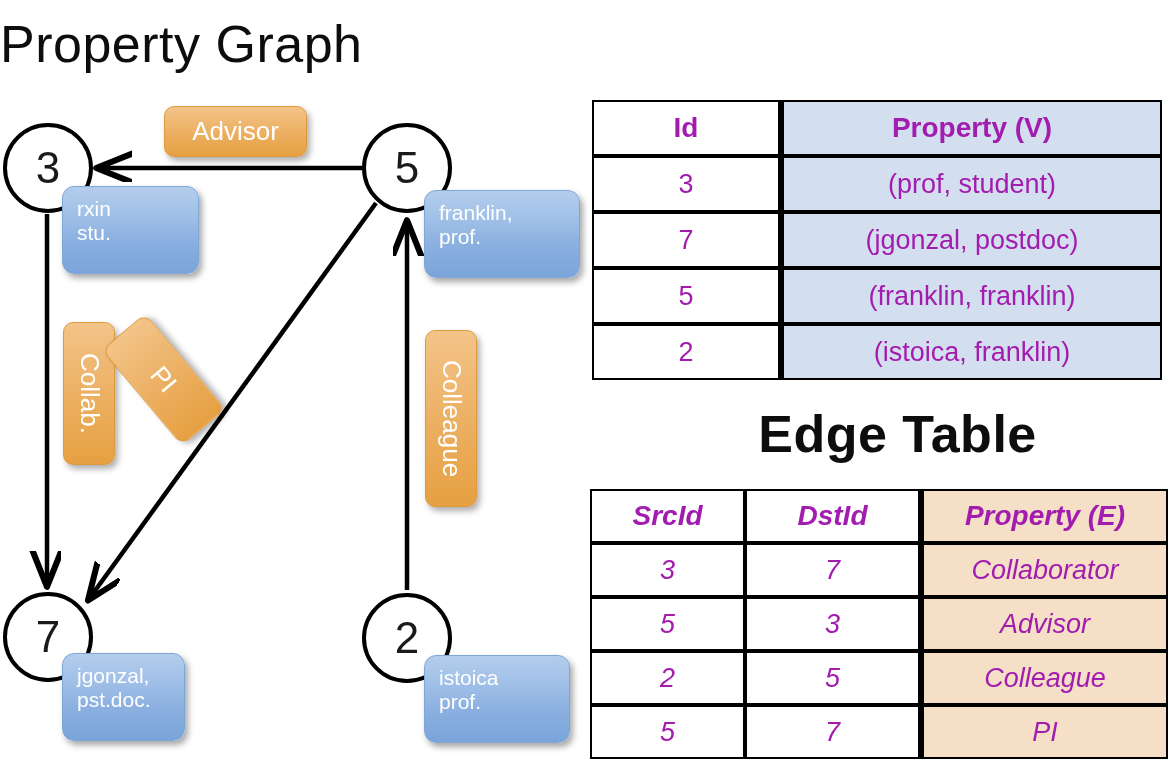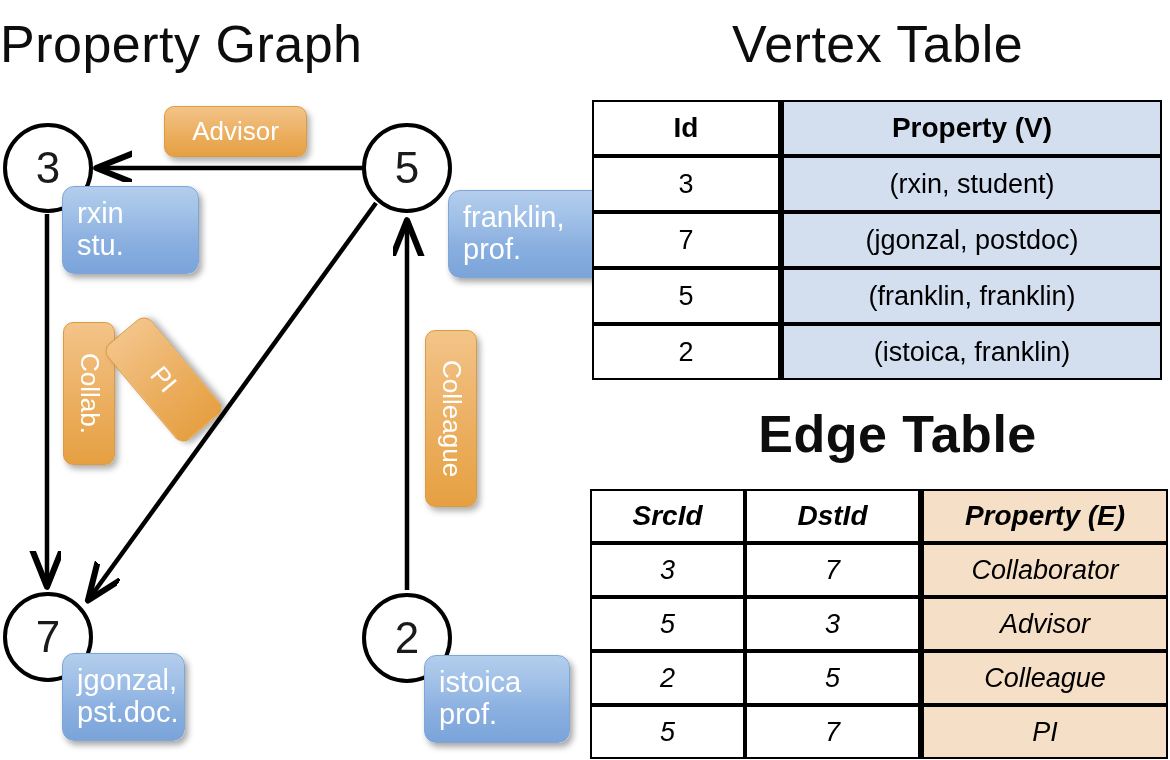--- a/index.html
+++ b/index.html
@@ -39,26 +39,26 @@
   #node-7{left:3px;  top:592px;}
   #node-2{left:362px;top:593px;}
 
   
   .prop-box{
     position:absolute;box-sizing:border-box;
     border-radius:12px;
     background:linear-gradient(180deg,#b3cdec 0%,#a3c2e8 28%,#8bb0e0 62%,#7aa4da 100%);
     border:1px solid #7ea6d6;
     box-shadow:3px 4px 6px rgba(0,0,0,0.35);
-    color:#ffffff;font-size:29px;font-weight:300;line-height:1.12;
+    color:#ffffff;font-size:21px;font-weight:300;line-height:1.12;
     padding:10px 0 0 14px;
     font-family:"Liberation Sans", sans-serif;
   }
   #prop-rxin{   left:62px; top:186px; width:137px;height:88px;}
-  #prop-franklin{left:424px;top:190px;width:156px;height:88px;margin-left:24px;}
+  #prop-franklin{left:424px;top:190px;width:156px;height:88px;}
   #prop-jgonzal{left:62px; top:653px; width:123px;height:88px;}
   #prop-istoica{left:424px;top:655px;width:146px;height:88px;}
   .prop-box span{display:block;}
 
   
   .edge-label{
     position:absolute;box-sizing:border-box;border-radius:10px;
     background:linear-gradient(180deg,#f3c488 0%,#eeb66f 35%,#e9a852 75%,#e6a042 100%);
     border:1px solid #dd9a3e;
     box-shadow:3px 4px 6px rgba(0,0,0,0.32);
@@ -76,21 +76,21 @@
     text-orientation:mixed;
     white-space:nowrap;
   }
 
   
   .data-table{position:absolute;border-collapse:separate;border-spacing:0;}
   .data-table td,.data-table th{
     border:2px solid #000000;
     font-family:"Liberation Sans", sans-serif;
     font-weight:300;
-    color:#000000;
+    color:#a21caf;
     text-align:center;
     padding:0;
     box-sizing:border-box;
   }
   .data-table th{font-weight:700;font-size:28px;}
   .data-table td{font-size:27px;}
 
   
   #vertex-table{left:592px;top:100px;}
   #vertex-table .col-id{width:188px;height:56px;background:#ffffff;}
@@ -101,21 +101,20 @@
   #edge-table .col-src{width:155px;height:54px;background:#ffffff;}
   #edge-table .col-dst{width:175px;height:54px;background:#ffffff;text-align:center;}
   #edge-table .col-prop{width:248px;height:54px;background:#f5dfc6;border-left-width:4px;}
 </style>
 </head>
 <body>
 
 <div id="root">
 
   <div class="slide-title" id="title-property-graph">Property Graph</div>
-  <div class="slide-title" id="title-vertex-table">Vertex Table</div>
   <div class="slide-title" id="title-edge-table">Edge Table</div>
 
   <div id="graph-panel">
 
     <svg id="graph-svg" viewBox="0 0 585 760">
       <defs>
         <marker id="arrowhead" markerWidth="9" markerHeight="9" refX="7.6" refY="3.2" orient="auto" markerUnits="strokeWidth">
           <path d="M0,0 L8,3.2 L0,6.4" fill="none" stroke="#000" stroke-width="1.35" stroke-linecap="round" stroke-linejoin="round"></path>
         </marker>
       </defs>
@@ -166,21 +165,21 @@
   </div>
 
   <table class="data-table" id="vertex-table">
     <tbody>
       <tr>
         <th class="col-id">Id</th>
         <th class="col-prop">Property (V)</th>
       </tr>
       <tr>
         <td class="col-id">3</td>
-        <td class="col-prop">(rxin, student)</td>
+        <td class="col-prop">(prof, student)</td>
       </tr>
       <tr>
         <td class="col-id">7</td>
         <td class="col-prop">(jgonzal, postdoc)</td>
       </tr>
       <tr>
         <td class="col-id">5</td>
         <td class="col-prop">(franklin, franklin)</td>
       </tr>
       <tr>

